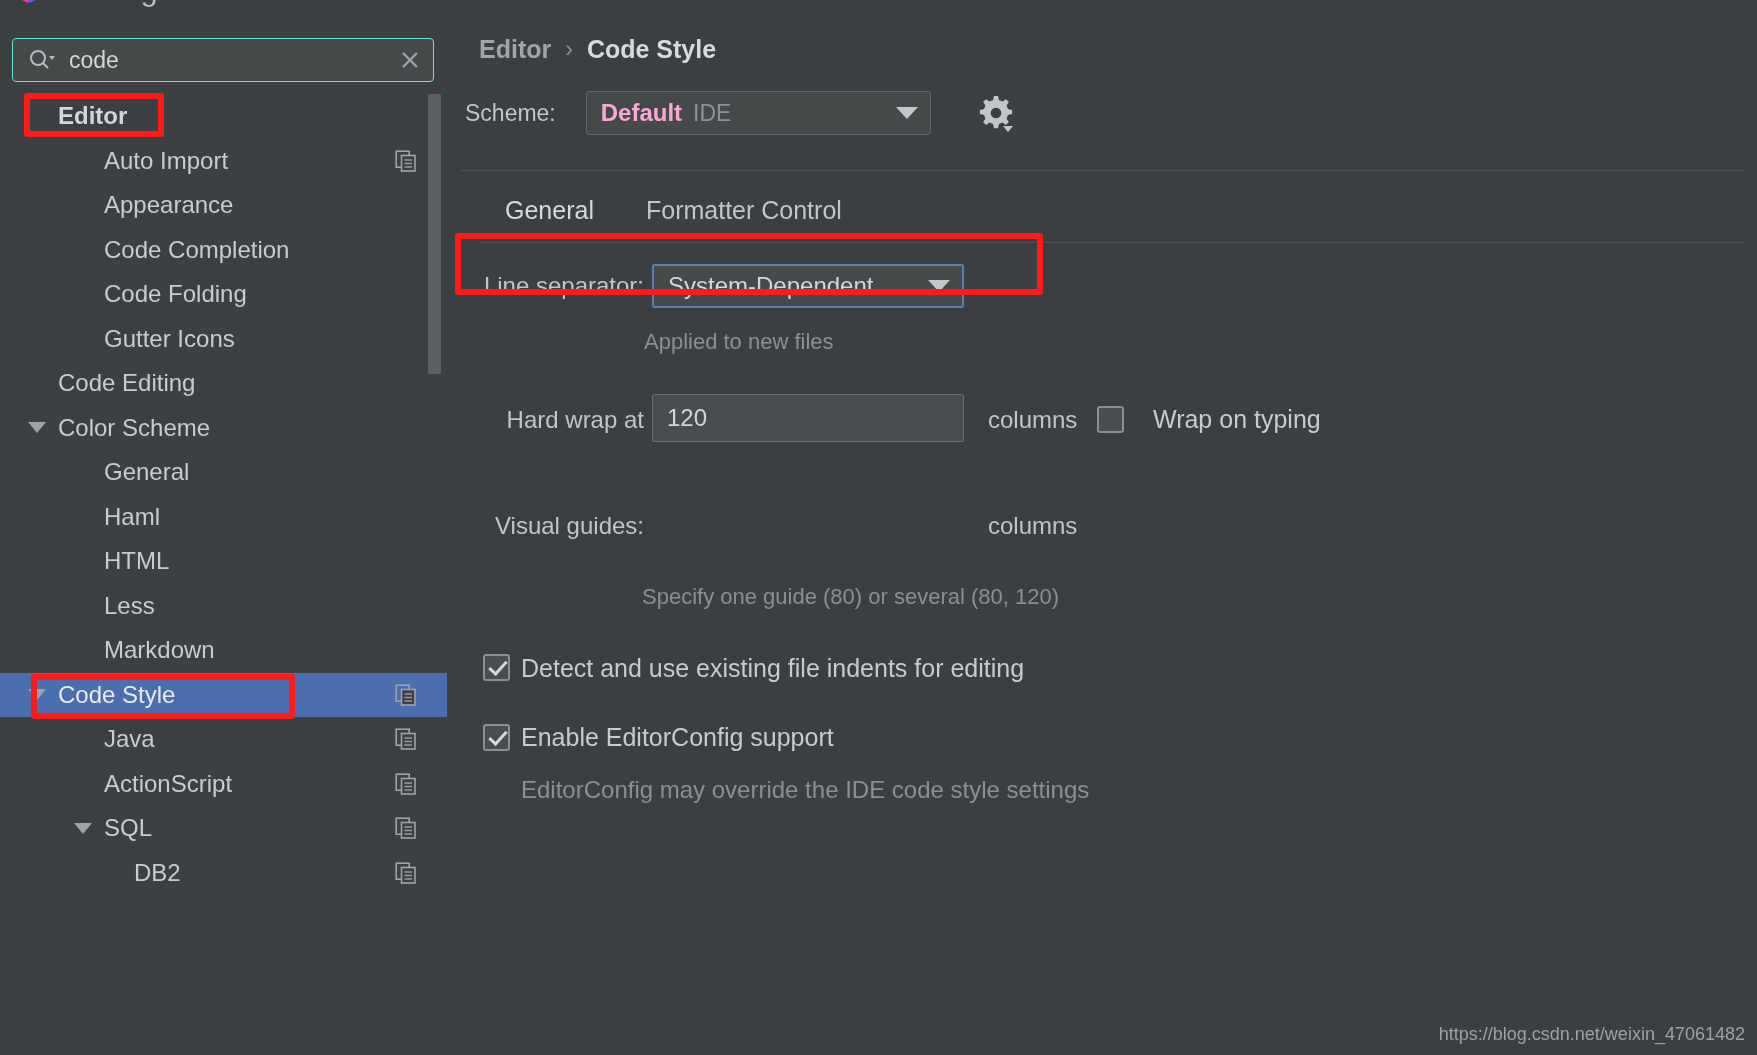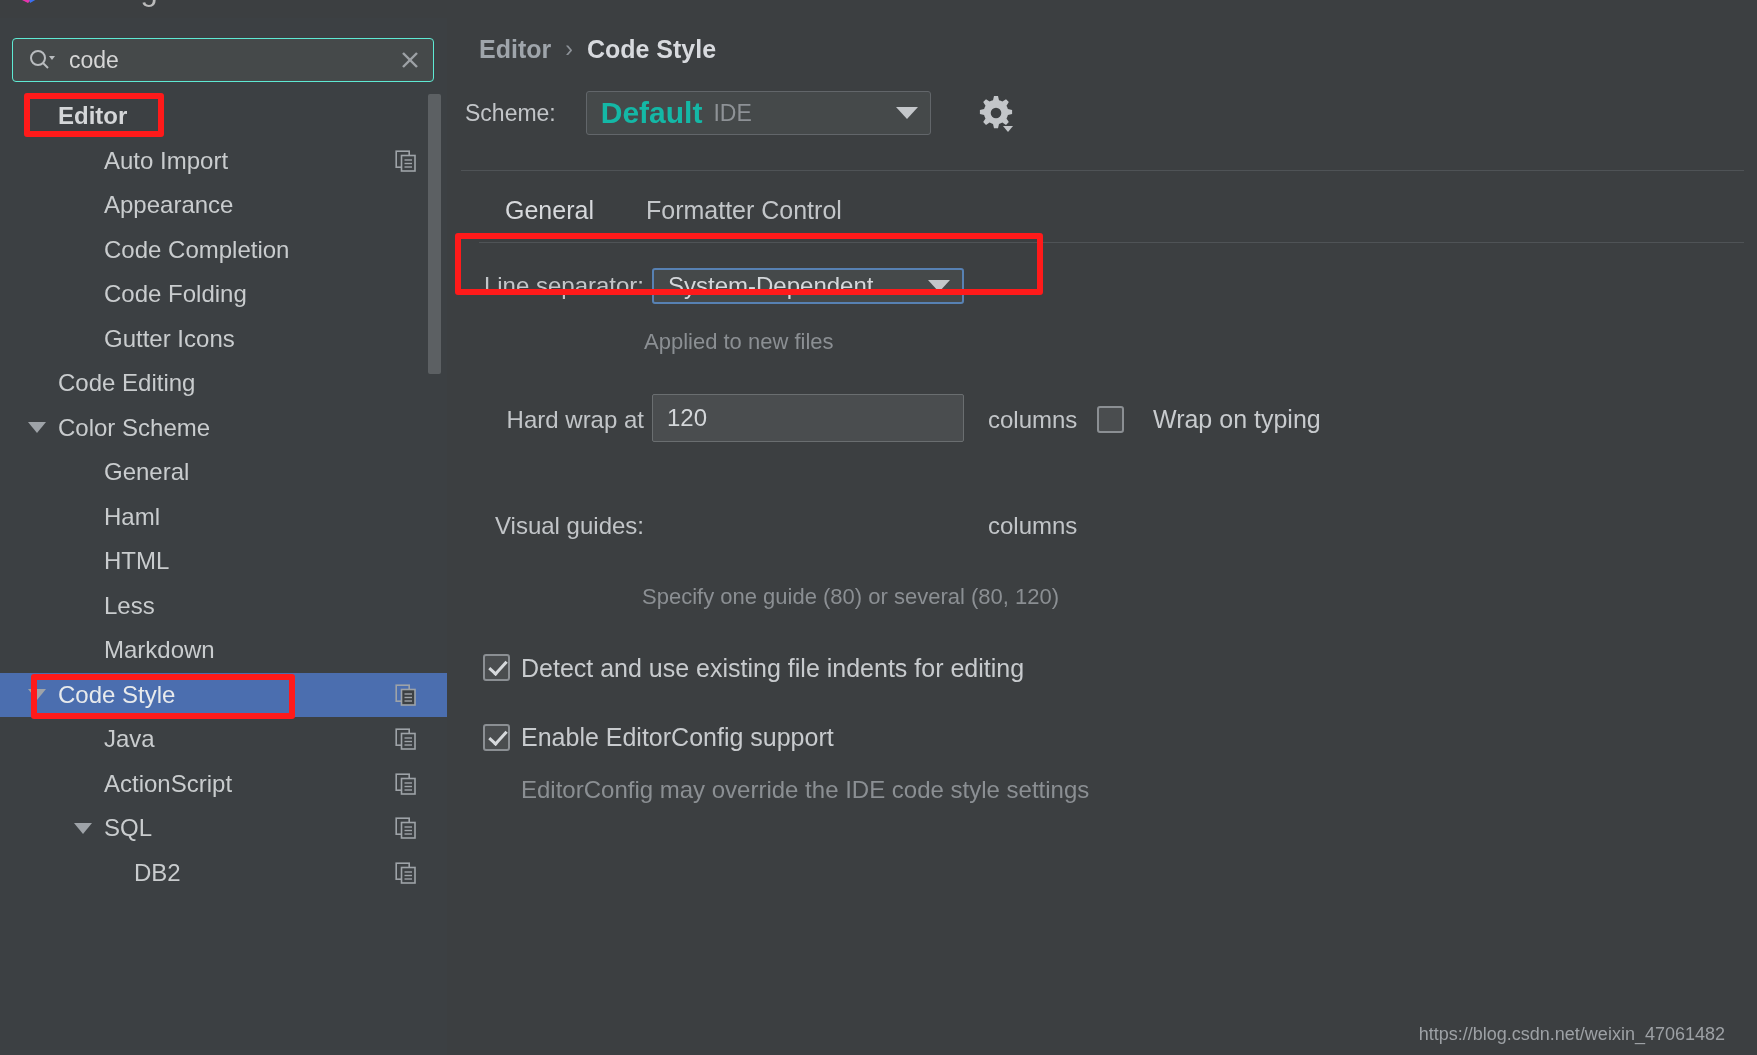--- a/index.html
+++ b/index.html
@@ -73,40 +73,40 @@
   .crumb { font-size: 25px; font-weight: bold; color: #9fa5ab; white-space: nowrap; }
   .crumb.current { color: #d8dade; }
   .crumb-sep { font-size: 23px; color: #8d9298; }
 
   .scheme-row { position: absolute; left: 18px; top: 72px; display: flex; align-items: center; gap: 30px; }
   .scheme-label { font-size: 23px; color: #c2c5c8; white-space: nowrap; }
   .scheme-select {
     width: 345px; height: 44px; background: #45494a; border: 1px solid #62666a; border-radius: 3px;
     display: flex; align-items: center; padding: 0 12px 0 14px; cursor: pointer;
   }
-  .scheme-name { font-size: 30px; font-weight: bold; color: #14b8a6; white-space: nowrap; }
+  .scheme-name { font-size: 24px; font-weight: bold; color: #f9a8d4; white-space: nowrap; }
   .scheme-sub { font-size: 23px; color: #8e9296; margin-left: 11px; white-space: nowrap; }
   .caret { margin-left: auto; width: 0; height: 0; border-left: 11px solid transparent; border-right: 11px solid transparent; border-top: 12px solid #c4c7ca; }
   .gear-btn { width: 46px; height: 46px; position: relative; cursor: pointer; margin-left: 12px; }
 
   .divider { position: absolute; left: 14px; top: 152px; width: 1283px; height: 1px; background: #4f5356; }
 
   .tabs { position: absolute; left: 32px; top: 168px; display: flex; align-items: flex-end; gap: 0; }
   .tab { font-size: 25px; color: #c3c6c9; padding: 10px 26px 14px 26px; cursor: pointer; position: relative; white-space: nowrap; }
   .tab.active { color: #d7d9dc; }
   .tab.active::after { content: ""; position: absolute; left: 0; right: 0; bottom: 0; height: 4px; background: #4a88c7; }
   .tabs-underline { position: absolute; left: 32px; top: 224px; width: 1265px; height: 1px; background: #4f5356; }
 
   .form { position: absolute; left: 0; top: 238px; width: 1310px; }
   .frow { position: relative; display: flex; align-items: center; }
   .flabel { font-size: 24px; color: #c2c5c8; white-space: nowrap; text-align: right; }
   .hint { font-size: 22px; color: #8b8f93; white-space: nowrap; }
 
   .combo {
-    height: 36px; background: #45494a; border: 2px solid #5781b3; border-radius: 3px;
+    height: 44px; background: #45494a; border: 2px solid #5781b3; border-radius: 3px;
     display: flex; align-items: center; padding: 0 12px 0 14px; cursor: pointer;
   }
   .combo-value { font-size: 24px; color: #d4d7da; white-space: nowrap; }
 
   .textfield {
     height: 48px; background: #4a4d4f; border: 1px solid #6a6e70; border-radius: 2px;
     display: flex; align-items: center; padding: 0 14px;
   }
   .tf-value { font-size: 24px; color: #d3d6d9; white-space: nowrap; }
   .tf-ph { font-size: 24px; color: #8b8f93; white-space: nowrap; }
@@ -117,21 +117,21 @@
   }
   .cbox.checked::after {
     content: ""; position: absolute; left: 8px; top: 1px; width: 7px; height: 15px;
     border: solid #d6d9dc; border-width: 0 3px 3px 0; transform: rotate(42deg);
   }
   .cb-label { font-size: 25px; color: #c8cbce; white-space: nowrap; }
 
   
   .redbox { position: absolute; border: 6px solid #ff1a1a; border-radius: 3px; pointer-events: none; }
 
-  .watermark { position: absolute; right: 32px; bottom: 10px; font-size: 18px; color: #9da1a5; white-space: nowrap; }
+  .watermark { position: absolute; right: 12px; bottom: 10px; font-size: 18px; color: #9da1a5; white-space: nowrap; }
 </style>
 </head>
 <body>
 
 <div id="root">
 
   <div class="titlebar">
     <div class="titlebar-inner">
       <span class="app-logo">
         <svg width="34" height="34" viewBox="0 0 34 34">

